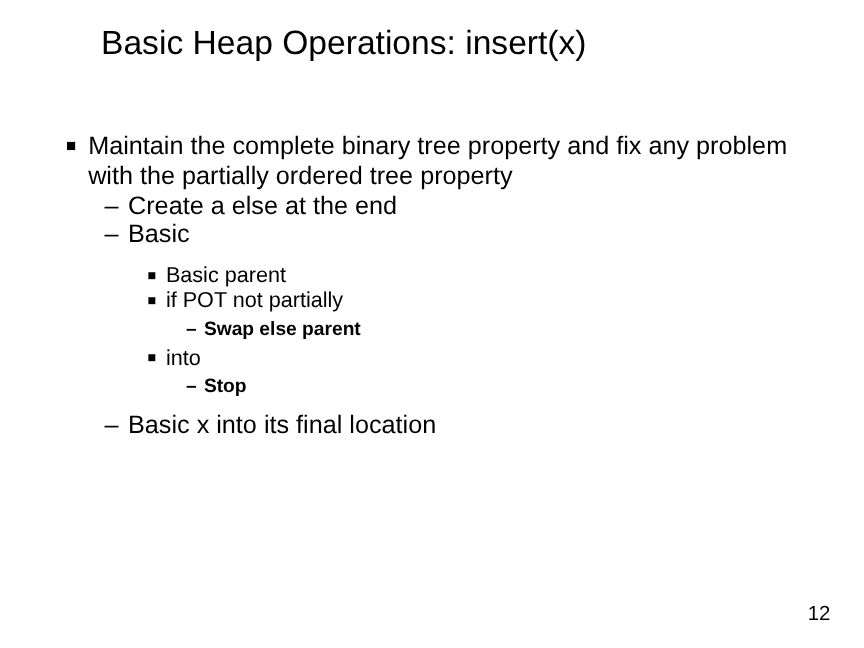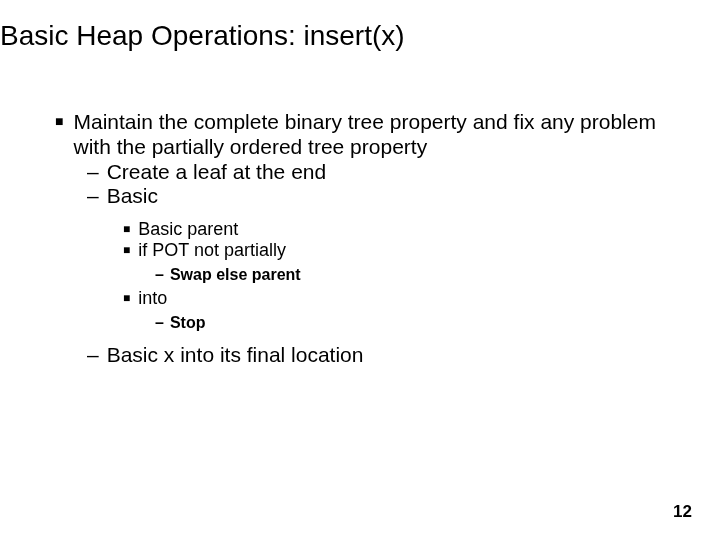--- a/index.html
+++ b/index.html
@@ -17,21 +17,21 @@
     width: 720px;
     height: 540px;
     position: relative;
     box-sizing: border-box;
   }
   .title {
     position: absolute;
     top: 20px;
     left: 0;
     width: 573px;
-    text-align: left;
+    text-align: center;
     font-size: 28px;
     font-weight: 400;
   }
   .body {
     position: absolute;
     top: 110px;
     left: 55px;
     right: 40px;
     font-size: 21px;
     line-height: 1.18;
@@ -62,40 +62,39 @@
   .lvl4 .marker { margin-right: 6px; font-weight: bold; }
 
   .gap-s { height: 4px; }
   .gap-m { height: 10px; }
 
   .pagenum {
     position: absolute;
     bottom: 18px;
     right: 28px;
     font-size: 17px;
-    font-weight: bold;
   }
 </style>
 </head>
 <body>
 
 <div class="slide">
 
   <div class="title">Basic Heap Operations: insert(x)</div>
 
   <div class="body">
 
     <div class="bullet-row">
       <span class="marker sq">■</span>
       <span class="text">Maintain the complete binary tree property and fix any problem with the partially ordered tree property</span>
     </div>
 
     <div class="bullet-row lvl2">
       <span class="marker">–</span>
-      <span class="text">Create a leaf at the end</span>
+      <span class="text">Create a else at the end</span>
     </div>
 
     <div class="bullet-row lvl2">
       <span class="marker">–</span>
       <span class="text">Basic</span>
     </div>
 
     <div class="gap-m"></div>
 
     <div class="bullet-row lvl3">

